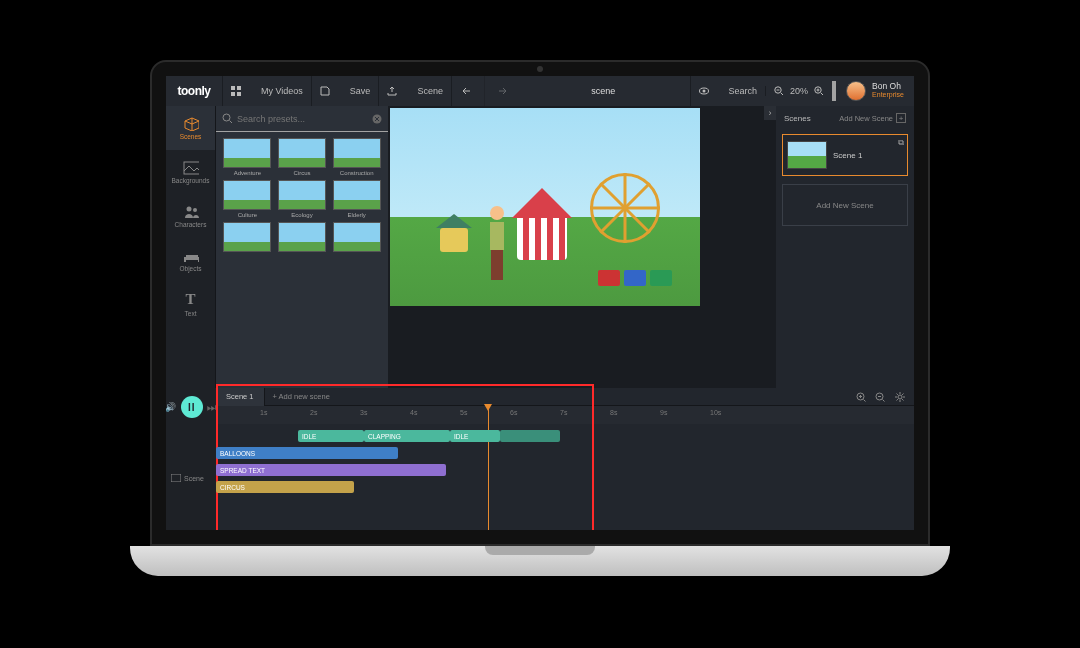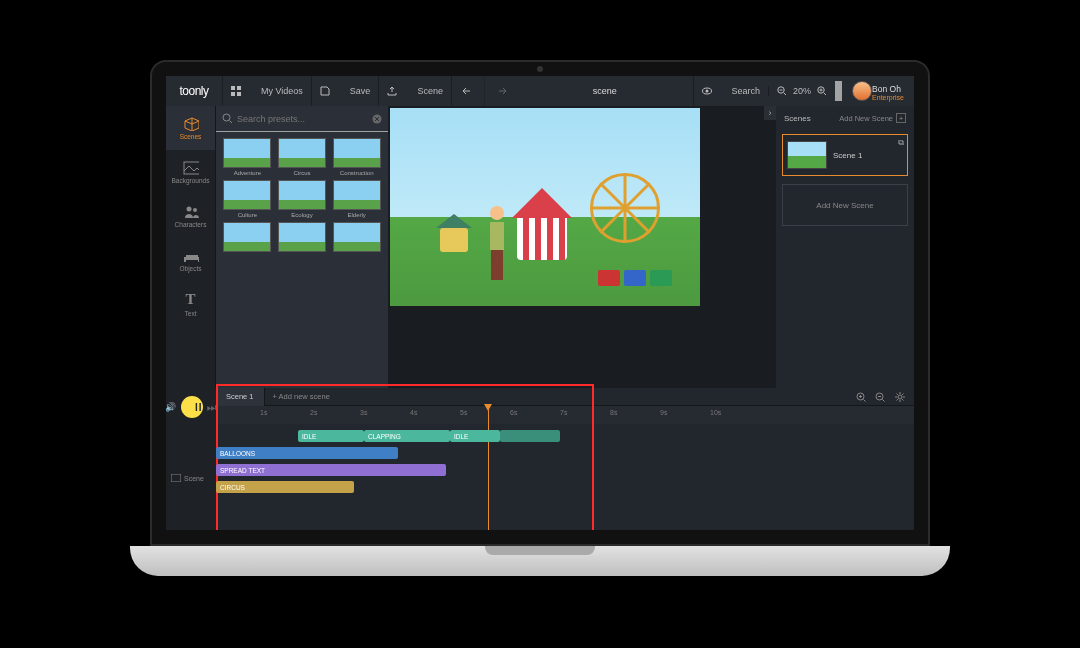--- a/index.html
+++ b/index.html
@@ -7,26 +7,26 @@
   
   .laptop{position:absolute;left:130px;top:60px;width:820px;height:530px}
   .bezel{position:absolute;left:20px;top:0;width:780px;height:486px;background:#111;border-radius:16px 16px 0 0;border:2px solid #2b2b2b;padding:12px}
   .cam{position:absolute;left:50%;top:4px;width:6px;height:6px;border-radius:50%;background:#333;transform:translateX(-50%)}
   .screen{position:absolute;left:14px;top:14px;right:14px;bottom:14px;background:#1e2126;overflow:hidden}
   .base{position:absolute;left:0;right:0;top:486px;height:30px;background:linear-gradient(#e2e2e2,#bfbfbf);border-radius:0 0 28px 28px;}
   .base::before{content:'';position:absolute;left:50%;top:0;width:110px;height:9px;background:#aaa;border-radius:0 0 8px 8px;transform:translateX(-50%)}
   .shadow{position:absolute;left:60px;right:60px;top:517px;height:30px;background:radial-gradient(ellipse at center,rgba(0,0,0,.5),rgba(0,0,0,0) 70%)}
   
   .topbar{height:30px;background:#262a31;display:flex;align-items:center;color:#bbb;font-size:9px}
-  .logo{width:56px;height:30px;display:flex;align-items:center;justify-content:center;font-weight:400;color:#fff;font-size:12px;letter-spacing:-.5px}
+  .logo{width:56px;height:30px;display:flex;align-items:center;justify-content:center;font-weight:700;color:#fff;font-size:12px;letter-spacing:-.5px}
   .topbtn{display:flex;align-items:center;gap:20px;padding:0 8px;height:30px;border-left:1px solid #1a1d22;cursor:pointer}
   .topbtn.icononly{padding:0 10px}
   .centertitle{flex:1;text-align:center;color:#ddd}
   .zoombox{display:flex;align-items:center;gap:6px;padding:0 8px;border-left:1px solid #1a1d22}
-  .user{display:flex;align-items:flex-end;padding:0 10px;border-left:7px solid #a3a3a3}
+  .user{display:flex;align-items:flex-start;gap:6px;padding:0 10px;border-left:4px solid #a3a3a3}
   .avatar{width:20px;height:20px;border-radius:50%;background:linear-gradient(#f7c08a,#e07030);border:1px solid #555}
   .user small{color:#e88a2e;font-size:7px;display:block}
   
   .bodyrow{display:flex;height:calc(100% - 30px - 142px)}
   
   .sidetabs{width:50px;background:#1e2126;border-right:1px solid #14161a;display:flex;flex-direction:column}
   .sidetab{height:44px;display:flex;flex-direction:column;align-items:center;justify-content:center;gap:2px;color:#888;font-size:6.5px;cursor:pointer}
   .sidetab.active{background:#2b3038;color:#e88a2e}
   .sidetab .ic{width:16px;height:14px}
   
@@ -66,21 +66,21 @@
   .scenespanel .hdr{display:flex;align-items:center;justify-content:space-between;height:24px;padding:0 8px;color:#bbb;font-size:8px}
   .addnewtxt{color:#888;font-size:7.5px;display:flex;align-items:center;gap:3px;cursor:pointer}
   .scenecard{margin:4px 6px;border:1px solid #e88a2e;height:42px;display:flex;align-items:center;padding:4px;gap:6px;position:relative}
   .scenecard .mini{width:40px;height:28px;background:linear-gradient(#a7dff6 0 55%,#54a845 55%);border:1px solid #444}
   .scenecard .name{color:#ccc;font-size:8px}
   .scenecard .copy{position:absolute;right:3px;top:3px;color:#aaa;font-size:8px}
   .addscenebox{margin:4px 6px;border:1px solid #3a3f48;height:42px;display:flex;align-items:center;justify-content:center;color:#888;font-size:8px;cursor:pointer}
   
   .timeline{height:142px;background:#22262d;display:flex}
   .tl-left{width:50px;background:#1e2126;display:flex;flex-direction:column;align-items:center;padding-top:8px;gap:8px}
-  .playctrl{width:22px;height:22px;border-radius:50%;background:#fde047;display:flex;align-items:center;justify-content:flex-end;color:#22262d;font-size:10px}
+  .playctrl{width:22px;height:22px;border-radius:50%;background:#5eead4;display:flex;align-items:center;justify-content:center;color:#22262d;font-size:10px}
   .scenelbl{width:40px;color:#888;font-size:7px;display:flex;align-items:center;gap:3px;margin-top:48px}
   .tl-main{flex:1;position:relative}
   .tl-tabs{height:18px;display:flex;align-items:center;border-bottom:1px solid #14161a}
   .tl-tab{height:18px;padding:0 10px;background:#2e333b;color:#ccc;font-size:7.5px;display:flex;align-items:center;border-right:1px solid #14161a}
   .tl-addscene{color:#888;font-size:7.5px;padding:0 8px;cursor:pointer}
   .tl-zoom{position:absolute;right:8px;top:0;height:18px;display:flex;align-items:center;gap:8px;color:#888}
   .ruler{height:18px;background:#262a31;position:relative;color:#777;font-size:7px}
   .ruler span{position:absolute;top:3px}
   .tracks{position:relative;height:calc(100% - 36px);padding-top:6px}
   .highlight{position:absolute;left:0;top:-40px;width:378px;height:160px;border:2px solid #ff2a2a;pointer-events:none}

